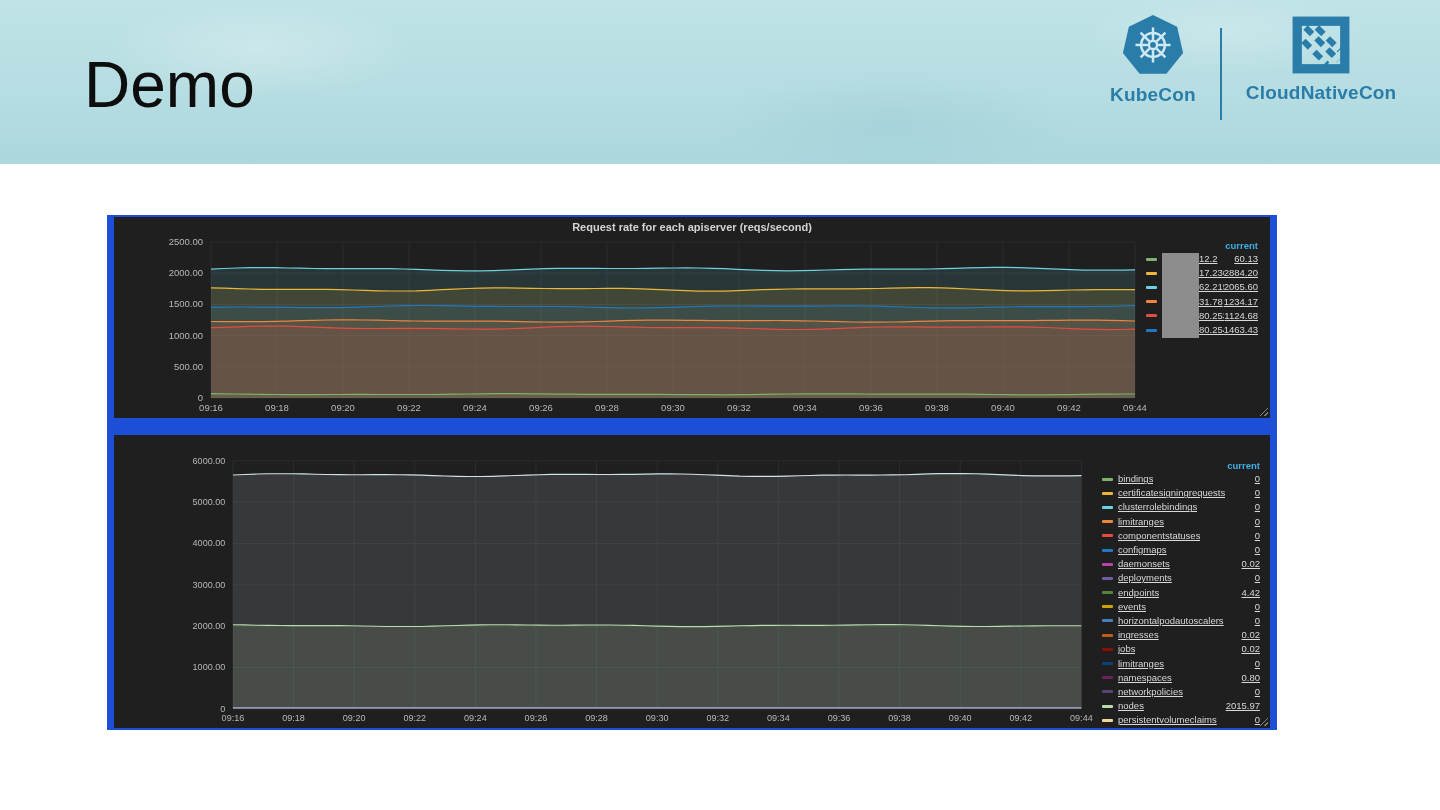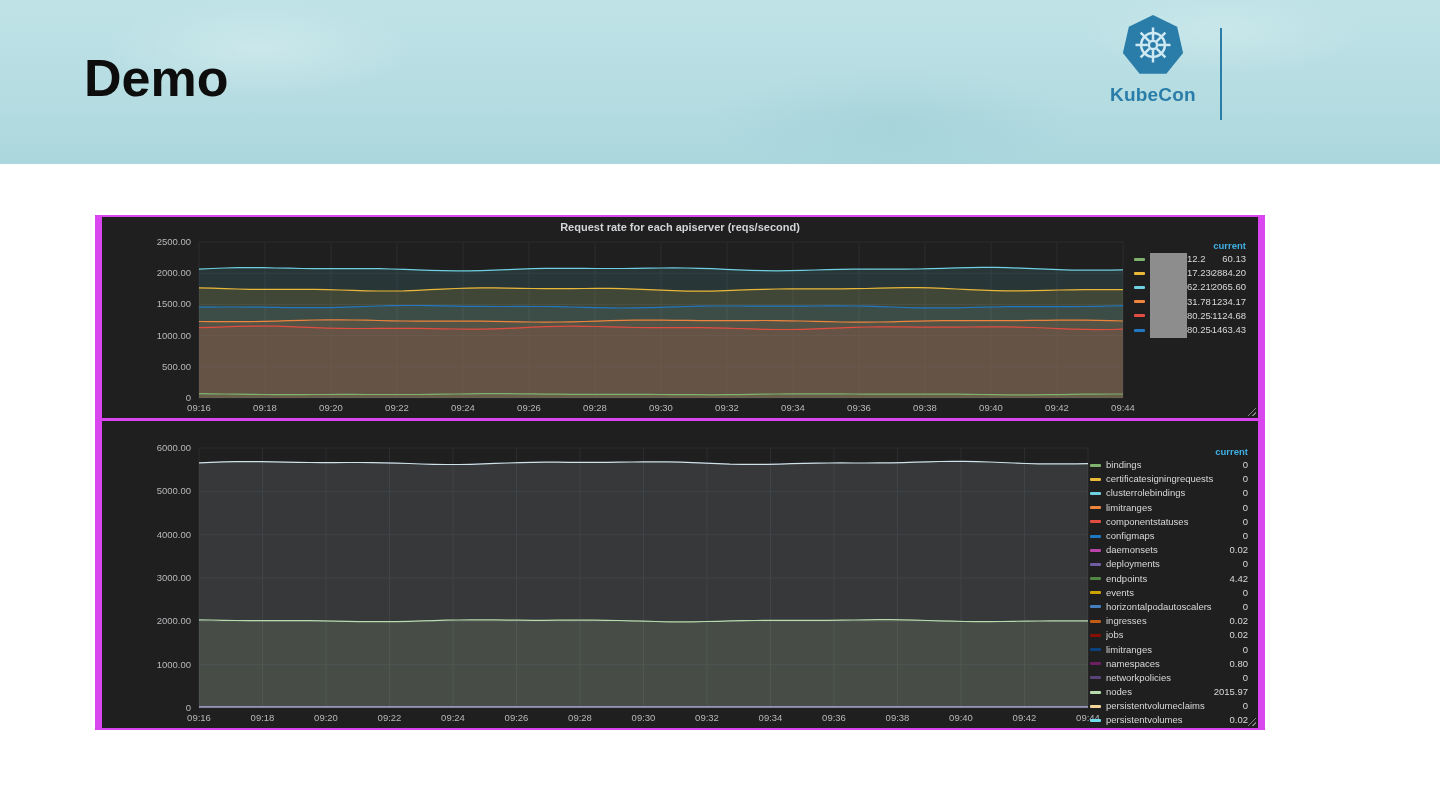--- a/index.html
+++ b/index.html
@@ -7,53 +7,53 @@
          font-family:"Liberation Sans",sans-serif;}
 
   
   .band{position:absolute;left:0;top:0;width:1440px;height:164px;
         background:linear-gradient(180deg,#bfe3e7 0%,#b6dde2 55%,#abd7dd 100%);}
   .band::after{content:"";position:absolute;inset:0;
         background:
           radial-gradient(220px 70px at 18% 30%, rgba(255,255,255,.25), transparent 70%),
           radial-gradient(260px 80px at 62% 75%, rgba(120,180,190,.18), transparent 70%),
           radial-gradient(200px 60px at 85% 20%, rgba(255,255,255,.2), transparent 70%);}
-  .slide-title{position:absolute;left:84px;top:48px;font-size:52px;color:#0d0d0d;
-        font-weight:700;z-index:2;}
+  .slide-title{position:absolute;left:84px;top:48px;font-size:64px;color:#0d0d0d;
+        font-weight:400;z-index:2;}
 
   
   .brand{position:absolute;right:30px;top:14px;z-index:2;display:flex;flex-direction:column;
          align-items:center;color:#2a7da9;width:300px;}
   .brand-row{display:flex;align-items:flex-start;gap:24px;width:100%;justify-content:flex-start;}
   .brand-col{display:flex;flex-direction:column;align-items:center;}
   .brand-divider{width:2px;height:92px;background:#2a7da9;margin-top:14px;}
   .brand-word{font-weight:700;font-size:19px;margin-top:6px;letter-spacing:.2px;}
   .brand-sub{display:flex;align-items:center;gap:10px;width:96%;margin-top:8px;
              font-weight:700;font-size:15px;}
   .brand-sub .rule{flex:1;height:2px;background:rgba(42,125,169,.45);}
 
   
-  .dashboard{position:absolute;left:95px;top:215px;width:1170px;height:515px;
-             background:#d946ef;box-sizing:border-box;padding:2px 7px;
-             display:flex;flex-direction:column;gap:3px;}
+  .dashboard{position:absolute;left:107px;top:215px;width:1170px;height:515px;
+             background:#1d4ed8;box-sizing:border-box;padding:2px 7px;
+             display:flex;flex-direction:column;gap:17px;}
   .panel{position:relative;background:#1f1f20;overflow:hidden;}
   .panel-top{height:201px;}
   .panel-bottom{flex:1;}
   .panel-title{position:absolute;top:4px;left:0;right:0;text-align:center;
                font-size:11px;font-weight:700;color:#d3d4d6;z-index:3;}
   svg.chart{position:absolute;inset:0;width:100%;height:100%;display:block;}
   svg.chart text{font-size:9.5px;fill:#b7b8ba;font-family:"Liberation Sans",sans-serif;}
   svg.chart line.grid{stroke:#2c2d2f;stroke-width:1;}
 
   
   .legend{position:absolute;z-index:4;font-size:9.5px;color:#d8d9da;line-height:14px;}
   .legend-0{right:12px;top:22px;width:112px;}
   .legend-1{right:10px;top:24px;width:158px;}
   .legend-header{text-align:right;color:#3fb0e3;font-weight:700;height:13px;}
-  .legend-row{display:flex;align-items:center;height:14.2px;}
+  .legend-row{display:flex;align-items:center;height:14.2px;text-decoration:underline;}
   .swatch{width:11px;height:3px;border-radius:1px;margin-right:5px;flex:none;}
   .redact-space{width:37px;flex:none;}
   .l-label{white-space:nowrap;overflow:hidden;}
   .l-value{margin-left:auto;}
   .redact-overlay{position:absolute;left:16px;top:14px;width:37px;height:85px;
                   background:#8d8d8d;z-index:5;}
   .resize-handle{position:absolute;right:2px;bottom:2px;width:9px;height:9px;z-index:6;
      background:repeating-linear-gradient(-45deg,transparent 0 2px,#808080 2px 3px);
      clip-path:polygon(100% 0,100% 100%,0 100%);}
 </style>
@@ -81,20 +81,31 @@
               <line x1="35.5" y1="33.5" x2="44" y2="42"></line>
               <line x1="44" y1="18" x2="35.5" y2="26.5"></line>
               <line x1="28.5" y1="33.5" x2="20" y2="42"></line>
             </g>
           </svg>
           <div class="brand-word">KubeCon</div>
         </div>
 
         <div class="brand-divider"></div>
 
+        <div class="brand-col">
+          <svg width="62" height="62" viewBox="0 0 60 60">
+            <rect x="7" y="7" width="46" height="46" fill="none" stroke="#2a7da9" stroke-width="9"></rect>
+            <g stroke="#2a7da9" stroke-width="6" stroke-dasharray="9 6">
+              <line x1="15" y1="13" x2="47" y2="45"></line>
+              <line x1="13" y1="26" x2="36" y2="49"></line>
+              <line x1="26" y1="13" x2="48" y2="35"></line>
+            </g>
+          </svg>
+          <div class="brand-word">CloudNativeCon</div>
+        </div>
       </div>
 
     </div>
   </div>
 
   <div class="dashboard">
 
     <section class="panel panel-top">
       <div class="panel-title">Request rate for each apiserver (reqs/second)</div>
       <svg class="chart" viewBox="0 0 1156 201">

